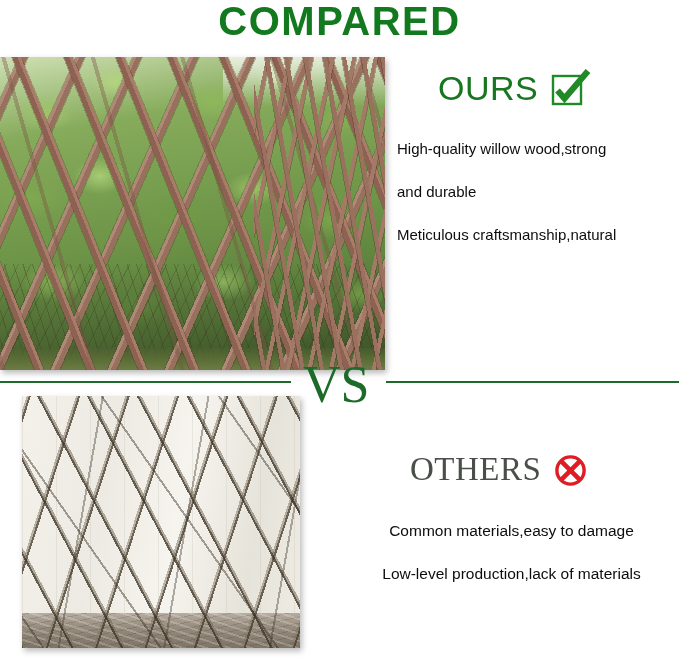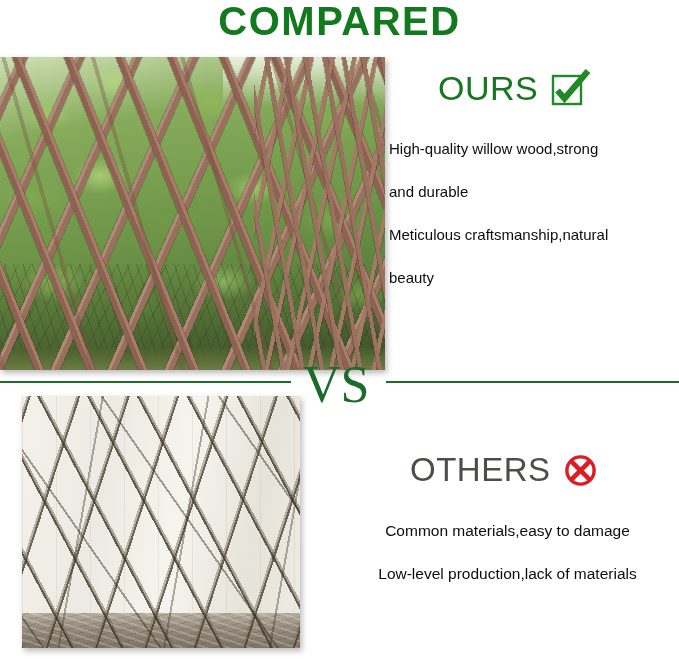--- a/index.html
+++ b/index.html
@@ -235,20 +235,21 @@
   .check-icon svg { display: block; overflow: visible; }
 
   
   .head-others {
     position: absolute;
     left: 410px;
     top: 452px;
     display: flex;
     align-items: center;
     gap: 13px;
+    font-family: Liberation Serif, serif;
   }
   .head-others-text {
     font-size: 33px;
     font-weight: normal;
     color: #4a4f49;
     letter-spacing: 0.5px;
     line-height: 35px;
     white-space: nowrap;
   }
   .x-icon {
@@ -270,20 +271,21 @@
     position: absolute;
     left: 336px;
     top: 509px;
     width: 343px;
   }
   .body-line {
     font-size: 15px;
     color: #0d0d0d;
     line-height: 43px;
     white-space: nowrap;
+    padding-left: 8px;
   }
   .body-others .body-line {
     font-size: 15.5px;
     line-height: 43px;
     text-align: center;
   }
 
   
   .divider {
     position: absolute;
@@ -335,21 +337,20 @@
       <rect x="2" y="3" width="28" height="28" fill="#ffffff" stroke="#1f8a26" stroke-width="2.4"></rect>
       <path d="M6.5 17.5 L13.5 25.5 L37 -2" fill="none" stroke="#1f8a26" stroke-width="6.2" stroke-linecap="butt" stroke-linejoin="miter"></path>
     </svg>
   </span>
 </div>
 
 <div class="body-ours">
   <div class="body-line">High-quality willow wood,strong</div>
   <div class="body-line">and durable</div>
   <div class="body-line">Meticulous craftsmanship,natural</div>
-  <div class="body-line">beauty</div>
 </div>
 
 <div class="divider">
   <div class="divider-line left"></div>
   <div class="divider-vs">VS</div>
   <div class="divider-line right"></div>
 </div>
 
 <div class="photo photo-bottom">
   <div class="photo-inner">

